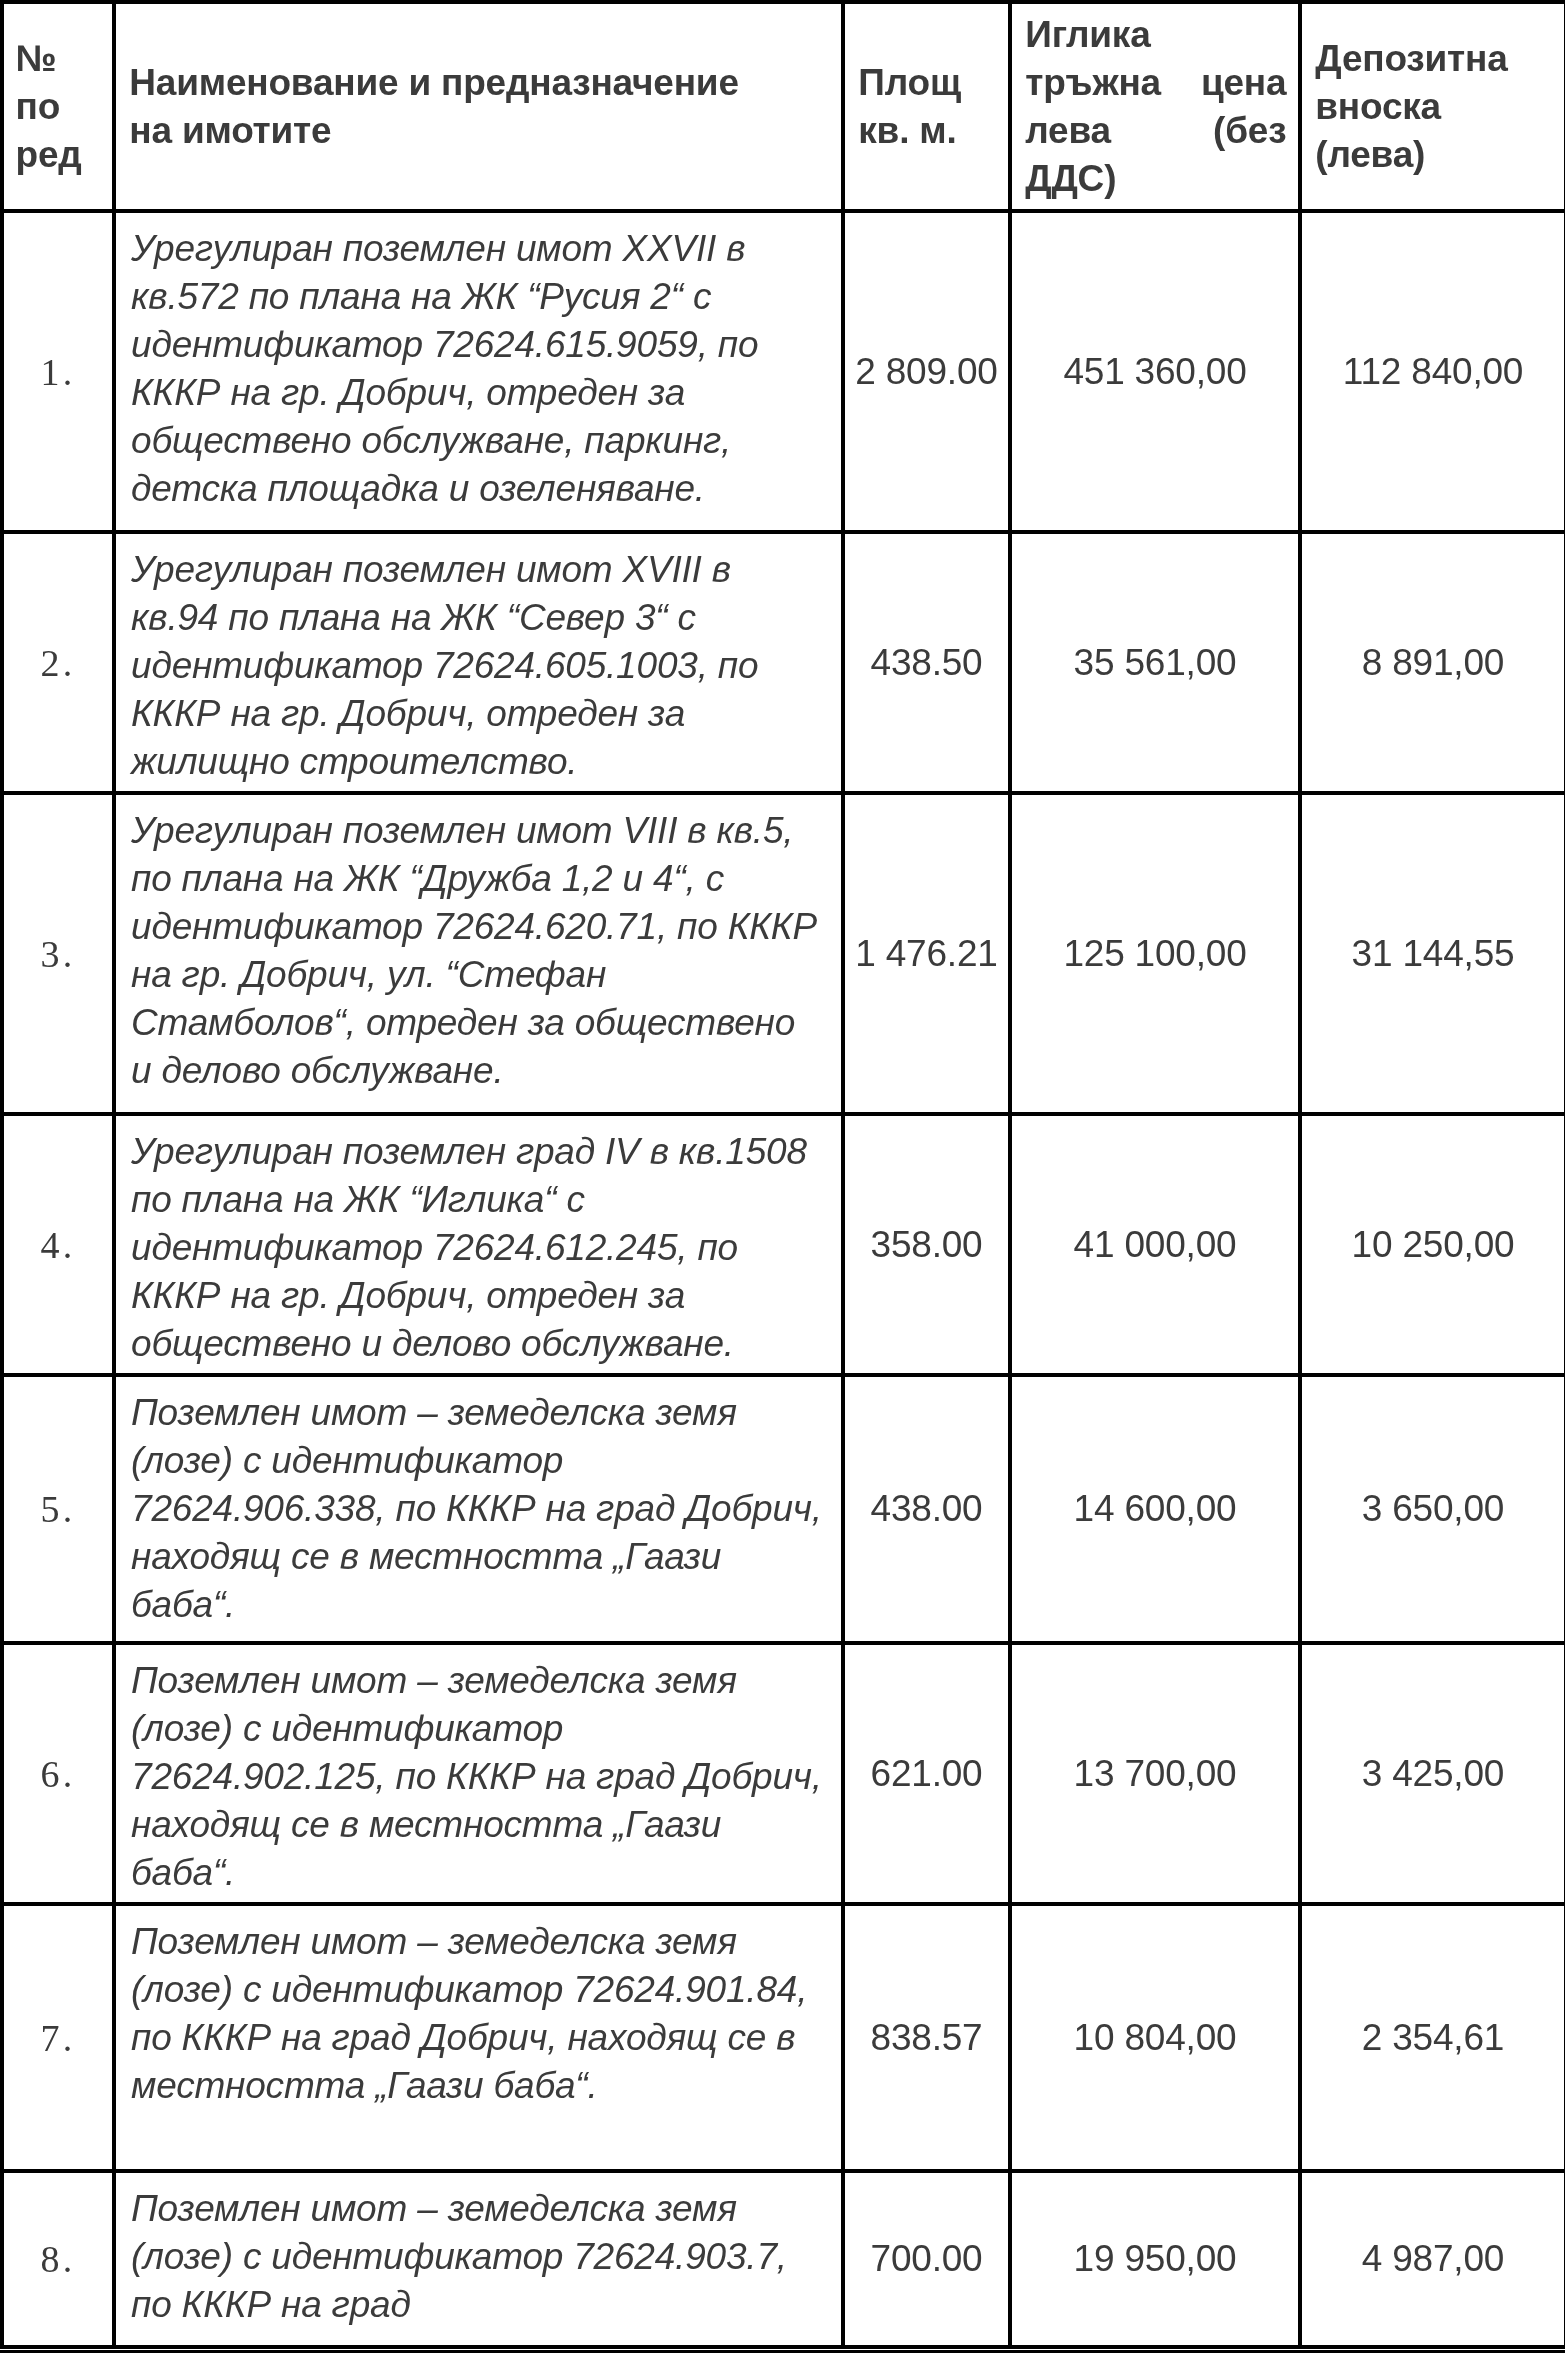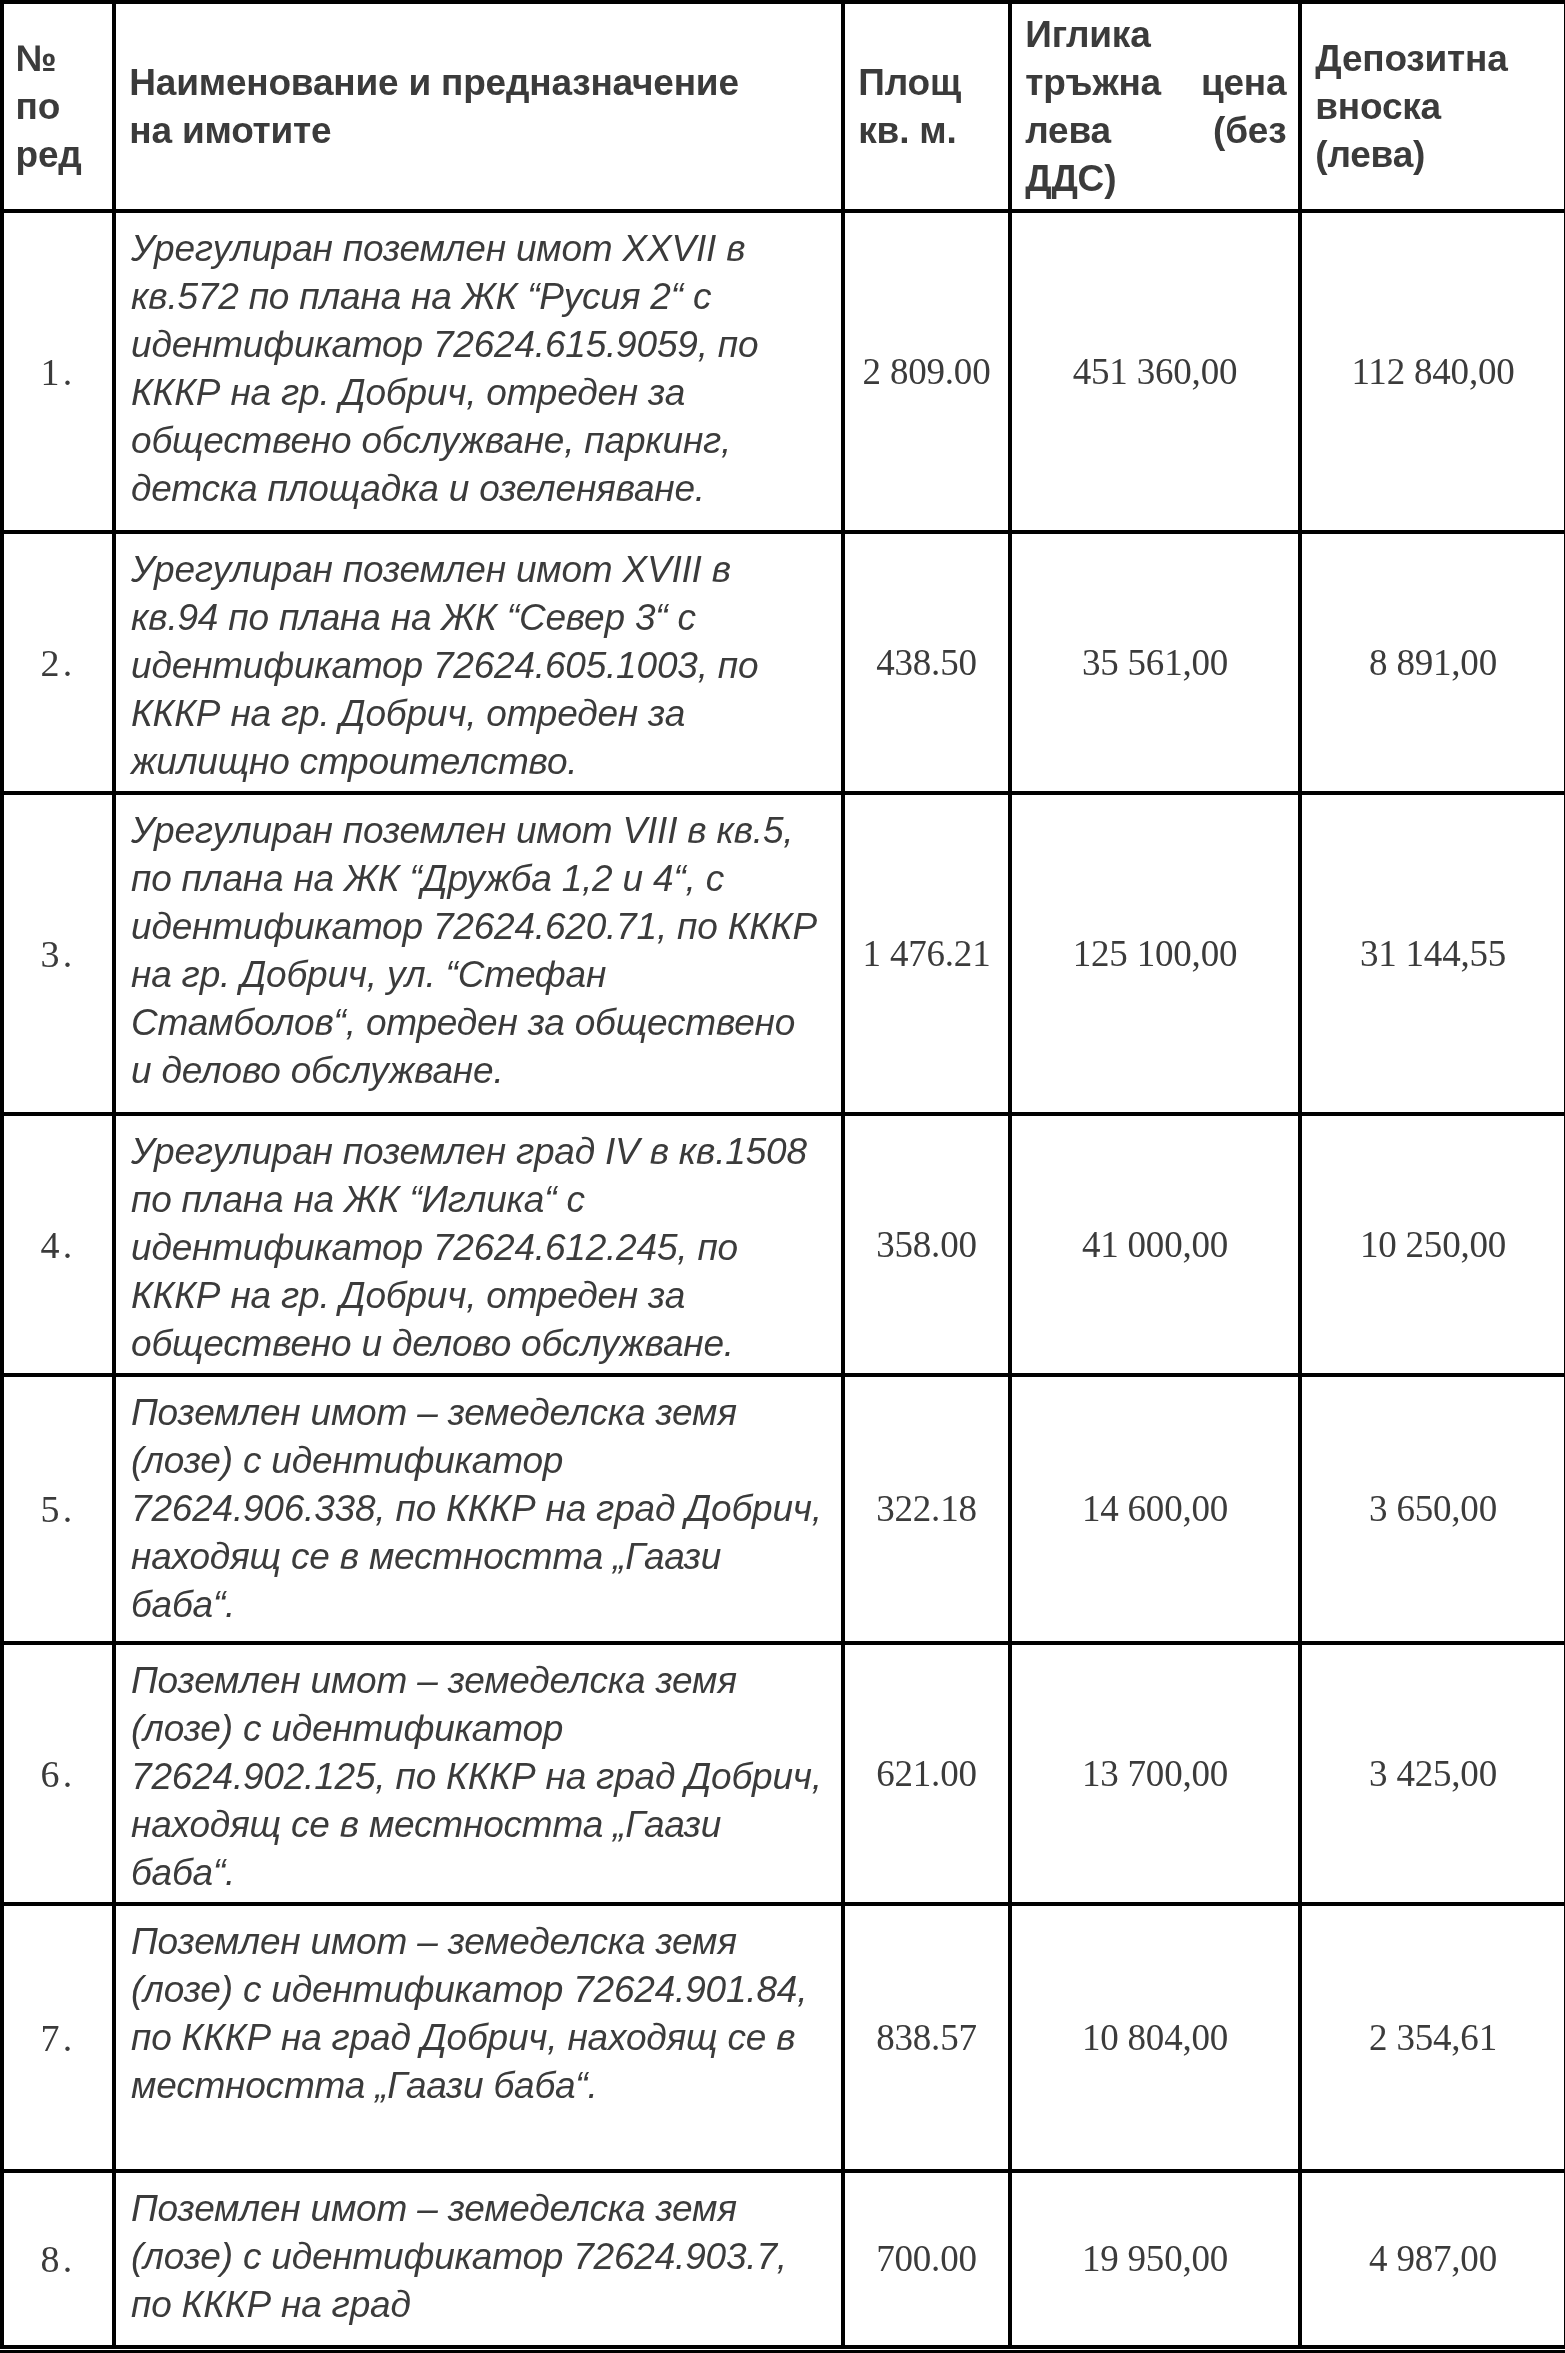--- a/index.html
+++ b/index.html
@@ -70,21 +70,20 @@
   td.cell-desc {
     text-align: left;
     vertical-align: top;
     padding: 11.6px 18px 5px 15px;
     font-style: italic;
   }
   td.cell-area, td.cell-price, td.cell-deposit {
     text-align: center;
     vertical-align: middle;
     padding: 3.3px 10px;
-    font-family: Liberation Serif, serif;
   }
   
   .page::after {
     content: "";
     position: absolute;
     left: 0;
     bottom: 0;
     width: 100%;
     height: 4.1px;
     background: #000;
@@ -145,21 +144,21 @@
       <tr style="height:261px;">
         <td class="cell-num">4.</td>
         <td class="cell-desc">Урегулиран поземлен град IV в кв.1508 по плана на ЖК “Иглика“ с идентификатор 72624.612.245, по КККР на гр. Добрич, отреден за обществено и делово обслужване.</td>
         <td class="cell-area">358.00</td>
         <td class="cell-price">41 000,00</td>
         <td class="cell-deposit">10 250,00</td>
       </tr>
       <tr style="height:268px;">
         <td class="cell-num">5.</td>
         <td class="cell-desc">Поземлен имот – земеделска земя (лозе) с идентификатор 72624.906.338, по КККР на град Добрич, находящ се в местността „Гаази баба“.</td>
-        <td class="cell-area">322.18</td>
+        <td class="cell-area">438.00</td>
         <td class="cell-price">14 600,00</td>
         <td class="cell-deposit">3 650,00</td>
       </tr>
       <tr style="height:261px;">
         <td class="cell-num">6.</td>
         <td class="cell-desc">Поземлен имот – земеделска земя (лозе) с идентификатор 72624.902.125, по КККР на град Добрич, находящ се в местността „Гаази баба“.</td>
         <td class="cell-area">621.00</td>
         <td class="cell-price">13 700,00</td>
         <td class="cell-deposit">3 425,00</td>
       </tr>

